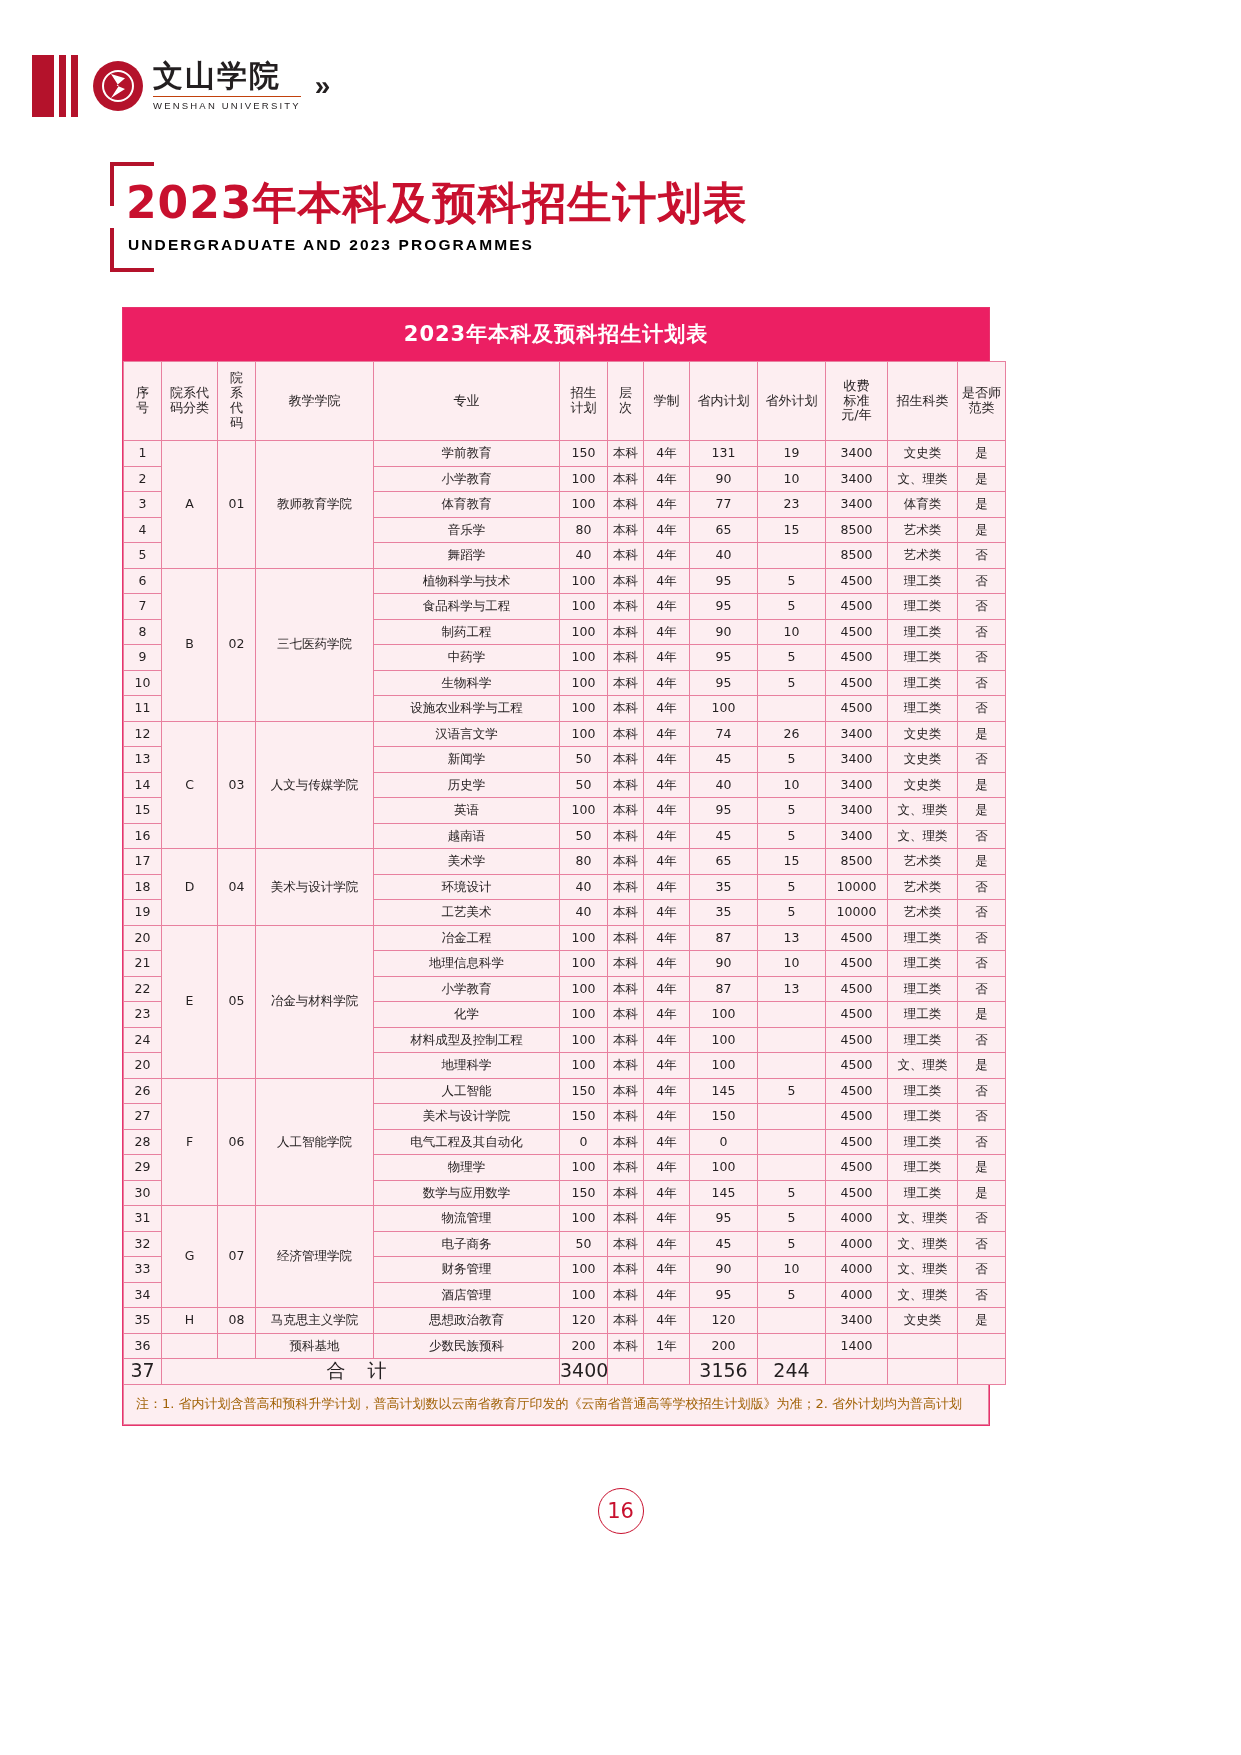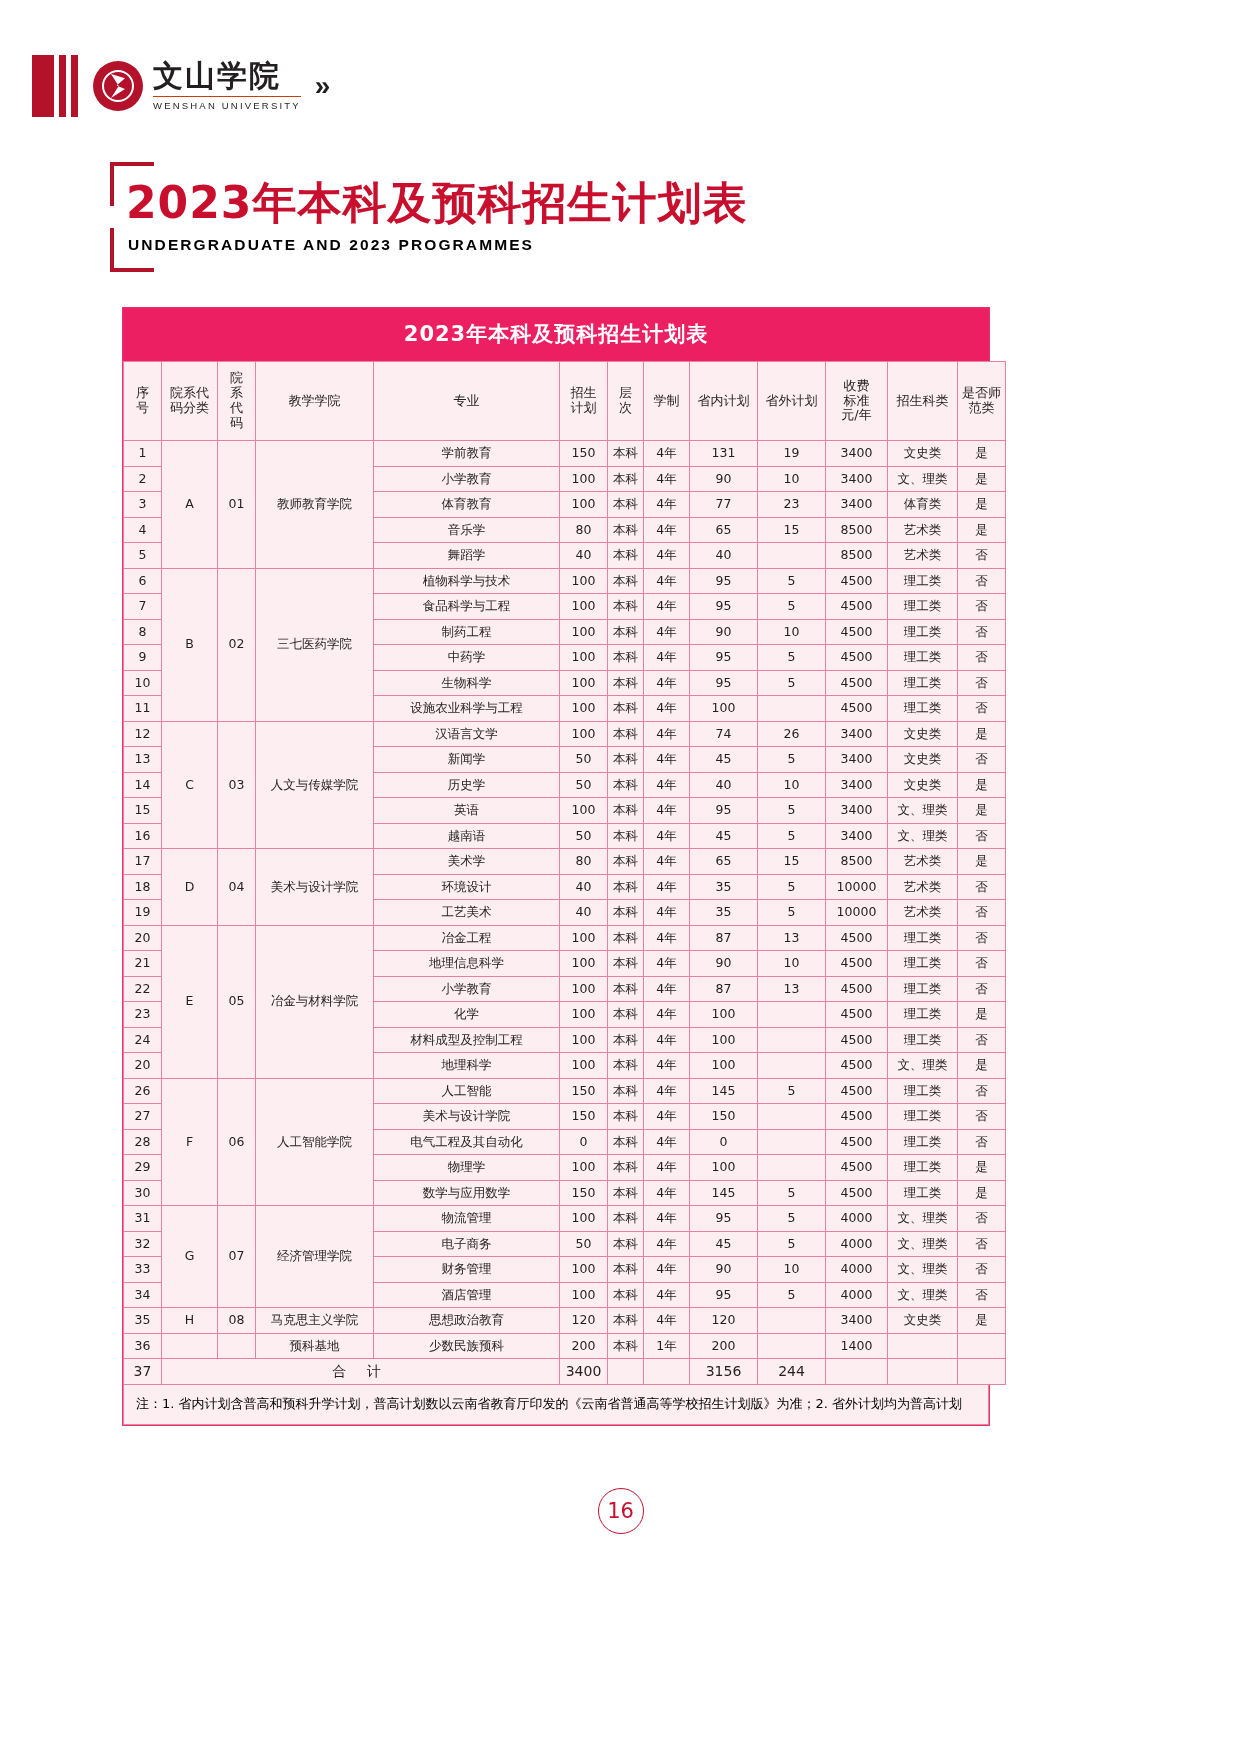--- a/index.html
+++ b/index.html
@@ -177,34 +177,34 @@
   }
   table.plan thead th span.stack {
     display: block;
   }
   td.college, td.letter, td.code {
     font-size: 13.5px;
   }
   td.college { font-size: 14px; }
   td.major { font-size: 13.5px; }
   tr.total td {
-    font-size: 14px;
+    font-size: 19px;
   }
   td.total-label {
     letter-spacing: 8px;
     padding-left: 8px;
   }
   .note {
     background: #fdeef1;
     border: 1px solid #e8809f;
     border-top: none;
     font-size: 13px;
     line-height: 1.65;
     padding: 8px 12px 10px 12px;
-    color: #000000;
+    color: #a16207;
     font-family: "DejaVu Sans", "Liberation Sans", sans-serif;
   }
 
   
   .page-number {
     position: absolute;
     left: 50%;
     transform: translateX(-50%);
     top: 1488px;
     width: 44px;

